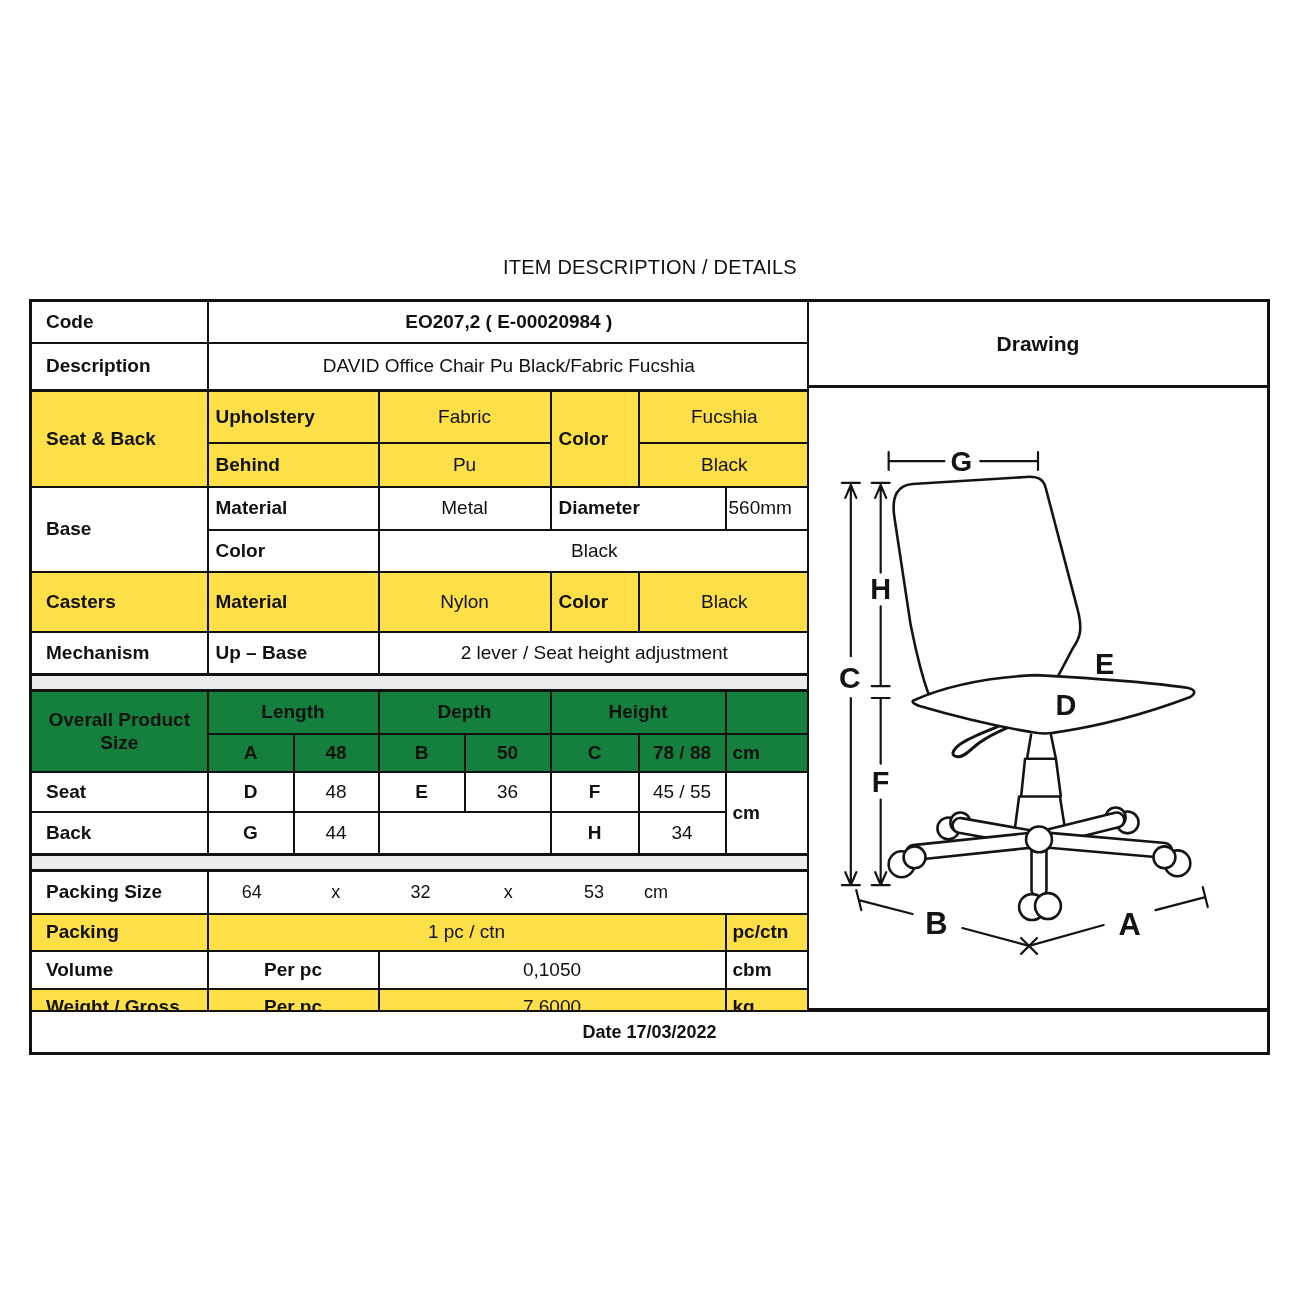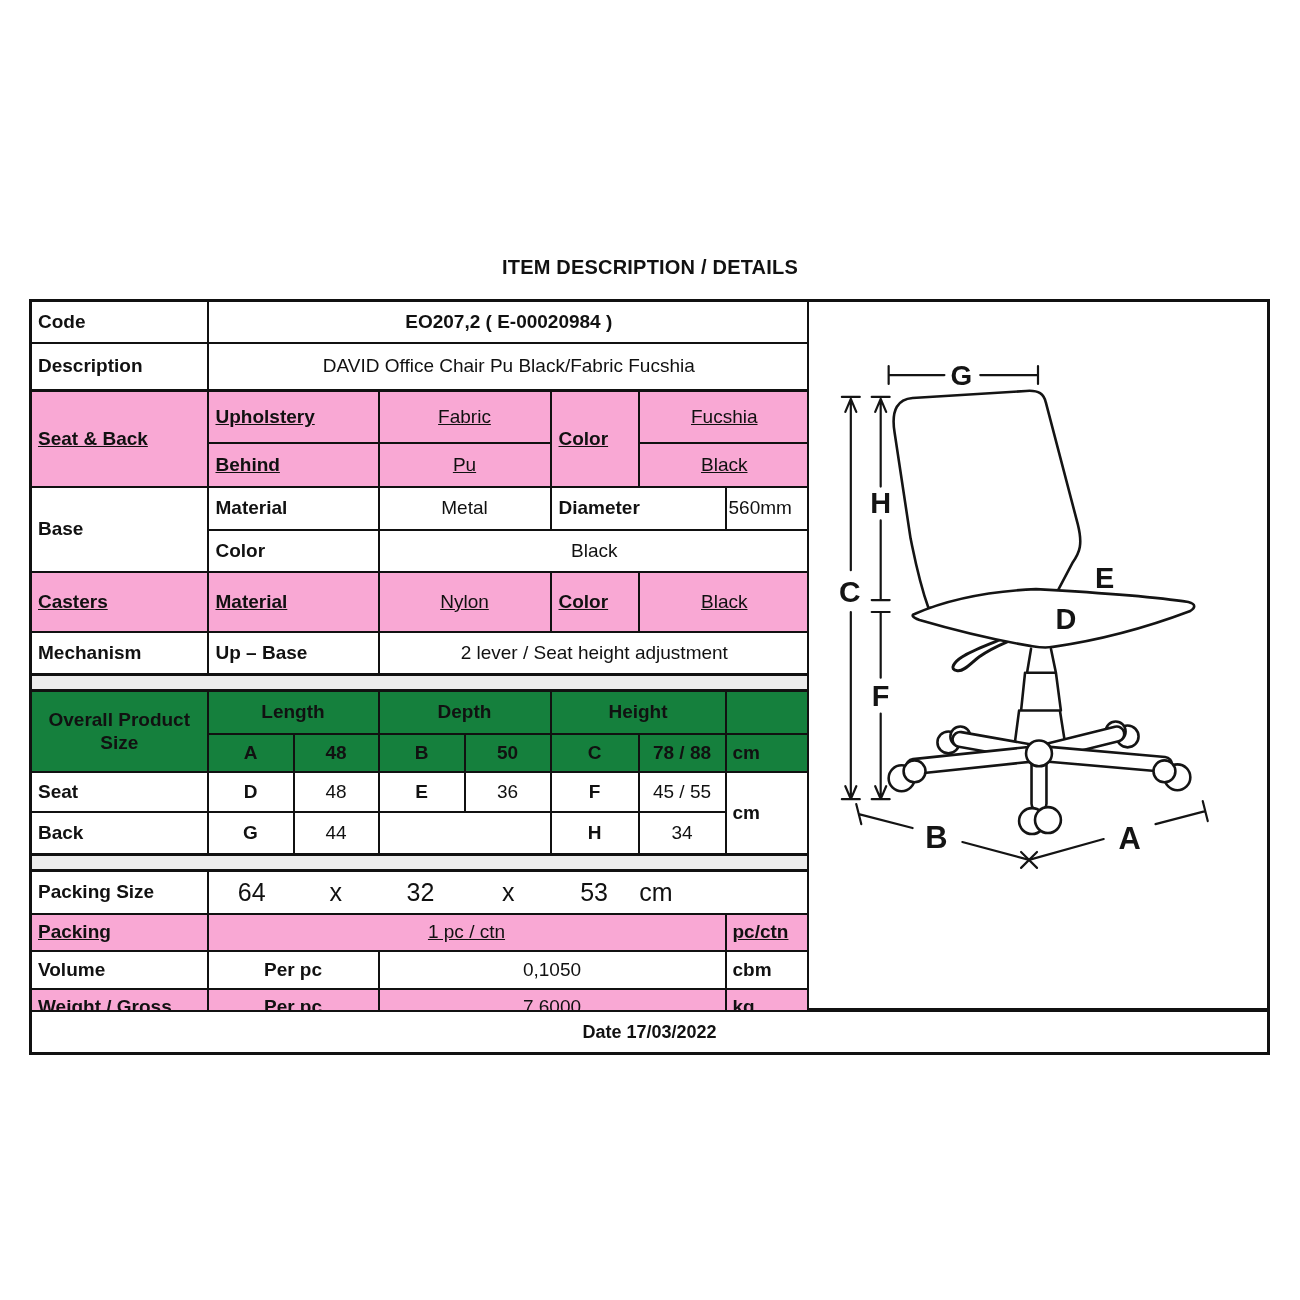--- a/index.html
+++ b/index.html
@@ -1,35 +1,35 @@
 <!DOCTYPE html>
 <html><head>
 <meta charset="utf-8">
 <style>
   html,body{margin:0;padding:0;background:#ffffff;}
   body{width:1300px;height:1300px;position:relative;overflow:hidden;
        font-family:"Liberation Sans",sans-serif;color:#111;}
   .page-title{position:absolute;left:0;top:256px;width:1300px;text-align:center;
-       font-size:20px;font-weight:bold;letter-spacing:0.2px;}
+       font-size:20px;font-weight:normal;letter-spacing:0.2px;}
   .sheet{position:absolute;left:29px;top:299px;width:1241px;height:757px;}
   table.spec{position:absolute;left:0;top:0;width:781px;height:712px;
        border-collapse:collapse;table-layout:fixed;border:3px solid #111;}
   td{border:2px solid #111;font-size:19px;text-align:center;vertical-align:middle;
      padding:0 2px;overflow:hidden;white-space:nowrap;}
-  td.lab{font-weight:bold;text-align:left;padding-left:6px;}
+  td.lab{font-weight:bold;text-align:left;padding-left:14px;}
   td.sub{font-weight:bold;text-align:left;padding-left:7px;}
   td.b{font-weight:bold;}
   td.u{font-weight:bold;text-align:left;padding-left:6px;}
-  tr.shade td{background:#f9a8d4;text-decoration:underline;}
+  tr.shade td{background:#fde047;}
   tr.yellow td{background:#15803d;}
   tr.spacer td{background:#ececec;border-top:3px solid #111;border-bottom:3px solid #111;}
   tr.thicktop td{border-top:3px solid #111;}
   .two-line{line-height:1.25;font-weight:bold;white-space:normal;}
   .spread{position:relative;height:100%;}
-  .spread span{position:absolute;top:50%;transform:translate(-50%,-50%);font-size:25px;}
+  .spread span{position:absolute;top:50%;transform:translate(-50%,-50%);font-size:18px;}
   .right-col{position:absolute;left:778px;top:0;width:463px;height:712px;
        box-sizing:border-box;border:3px solid #111;border-left:2px solid #111;background:#fff;}
   .drawing-header{height:86px;box-sizing:border-box;border-bottom:3px solid #111;
        display:flex;align-items:center;justify-content:center;font-size:21px;font-weight:bold;}
   .chair-svg{display:block;margin:0;width:458px;height:620px;}
   .date-row{position:absolute;left:0;top:711px;width:1241px;height:45px;box-sizing:border-box;
        border:3px solid #111;border-top:2px solid #111;background:#fff;
        display:flex;align-items:center;justify-content:center;font-size:18px;font-weight:bold;}
   .dimlbl{font-family:"Liberation Sans",sans-serif;font-weight:bold;}
 </style>
@@ -167,20 +167,21 @@
     <tr style="height:37px" class="shade">
       <td class="lab">Weight / Gross</td>
       <td colspan="2" class="b">Per pc</td>
       <td colspan="4">7,6000</td>
       <td class="u">kg</td>
     </tr>
   </tbody>
     </table>
 
   <div class="right-col">
+    <div class="drawing-header">Drawing</div>
 
     <svg class="chair-svg" viewBox="0 0 460 620" xmlns="http://www.w3.org/2000/svg">
       <g fill="none" stroke="#141414" stroke-width="2.2" stroke-linecap="round" stroke-linejoin="round">
 
         <path d="M80 72 H136 M172 72 H230 M80 63 V81 M230 63 V81"></path>
 
         <path d="M42 96 V268 M42 310 V498 M33 94 H51 M33 498 H51 M42 96 L36.5 109 M42 96 L47.5 109 M42 498 L36.5 485 M42 498 L47.5 485"></path>
 
         <path d="M72 96 V184 M72 218 V298 M63 94 H81 M72 96 L66.5 109 M72 96 L77.5 109 M63 298 H81 M63 310 H81"></path>
 

